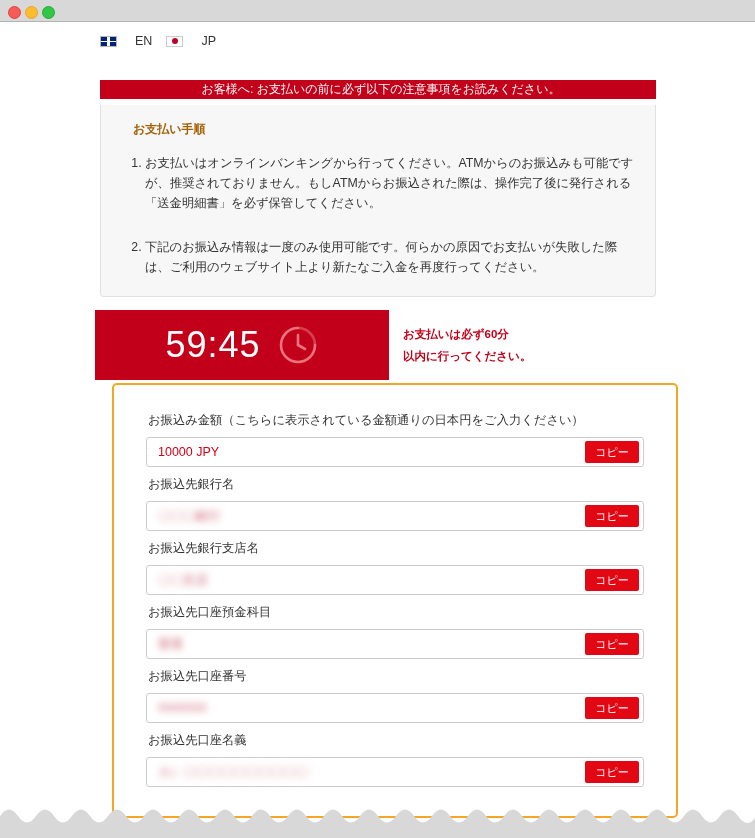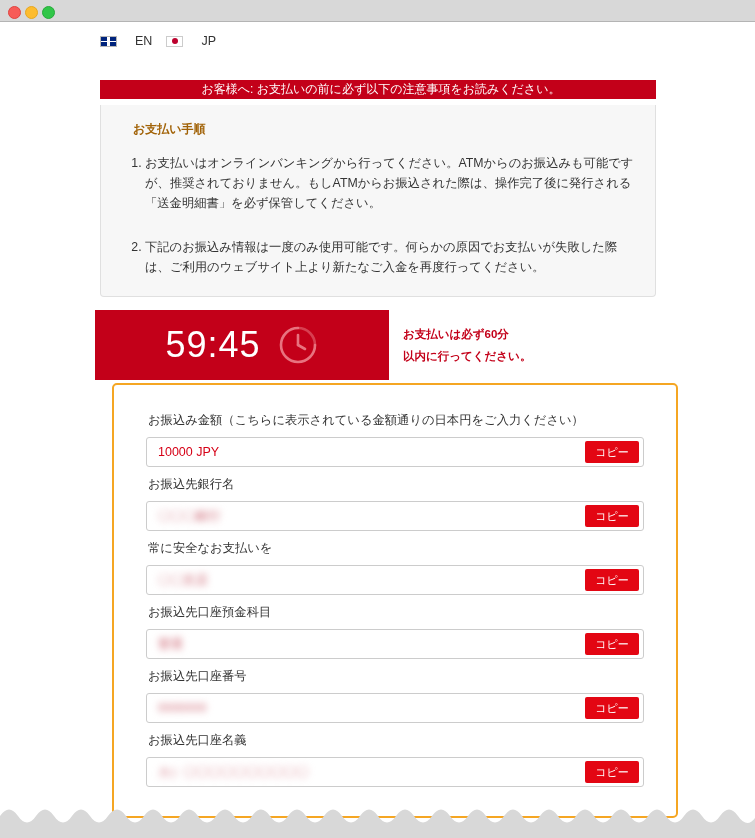--- a/index.html
+++ b/index.html
@@ -340,21 +340,21 @@
 
         <div class="field">
           <div class="field-label">お振込先銀行名</div>
           <div class="field-row">
             <div class="field-value masked">〇〇〇銀行</div>
             <button class="copy-btn">コピー</button>
           </div>
         </div>
 
         <div class="field">
-          <div class="field-label">常に安全なお支払いを</div>
+          <div class="field-label">お振込先銀行支店名</div>
           <div class="field-row">
             <div class="field-value masked">〇〇支店</div>
             <button class="copy-btn">コピー</button>
           </div>
         </div>
 
         <div class="field">
           <div class="field-label">お振込先口座預金科目</div>
           <div class="field-row">
             <div class="field-value masked">普通</div>

